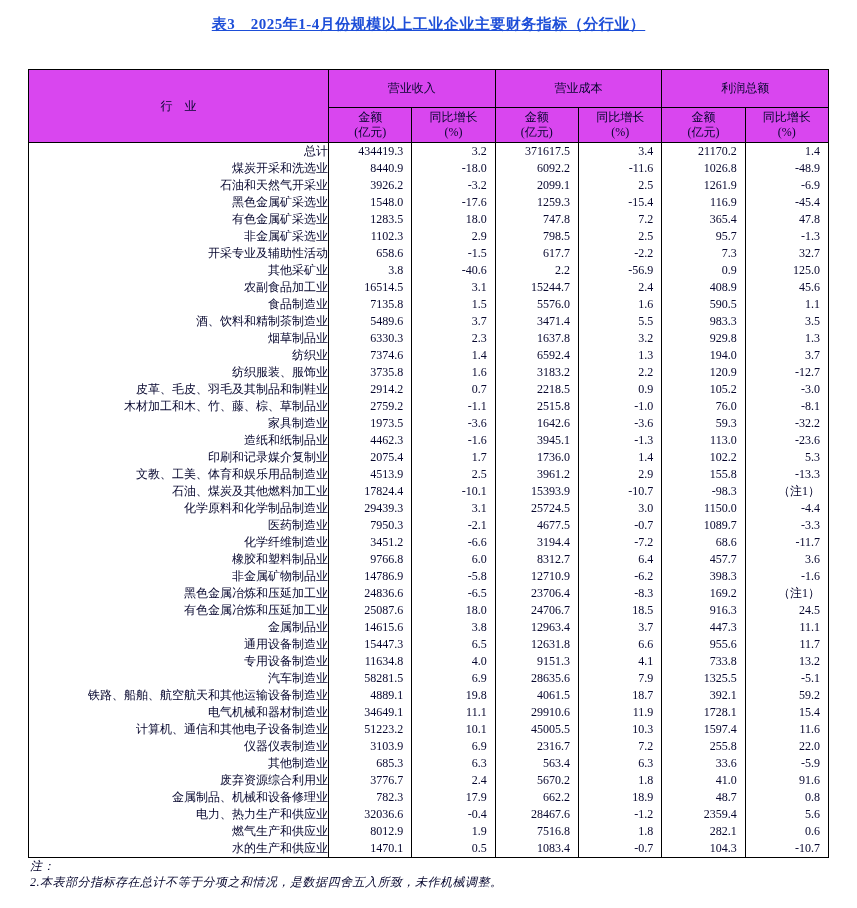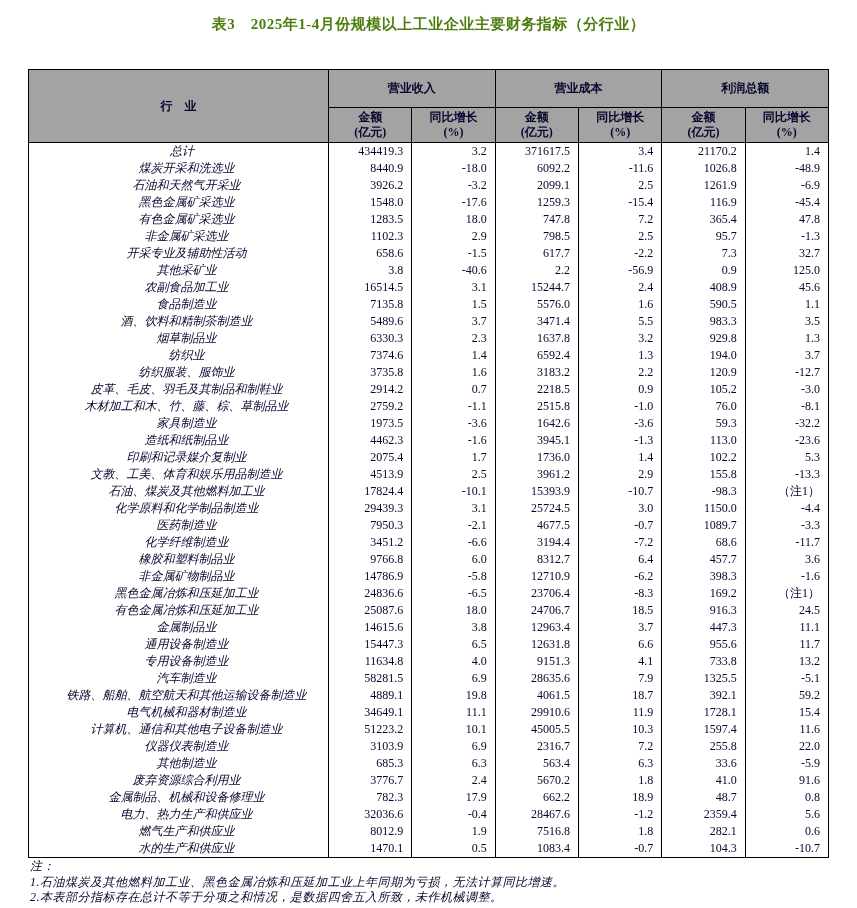--- a/index.html
+++ b/index.html
@@ -13,62 +13,63 @@
     color: #06062e;
   }
   .page { width: 857px; height: 908px; position: relative; }
 
   .title {
     text-align: center;
     padding-top: 15px;
     font-size: 15px;
     font-weight: bold;
     letter-spacing: 0.5px;
-    color: #4d7c0f;
+    color: #1d4ed8;
+    text-decoration: underline;
   }
 
   .fin-table {
     position: absolute;
     left: 28px;
     top: 69px;
     width: 800px;
     border-collapse: collapse;
     table-layout: fixed;
     font-size: 12px;
     color: #06062e;
   }
   .fin-table col.c-industry { width: 300px; }
   .fin-table col.c-num { width: 83.33px; }
 
   .fin-table th {
-    font-weight: bold;
+    font-weight: normal;
     border-left: 1px solid #000;
     border-right: 1px solid #000;
     border-bottom: 1px solid #000;
     padding: 0;
     text-align: center;
     vertical-align: middle;
-    background: #a3a3a3;
+    background: #d946ef;
   }
   .fin-table { border-top: 1px solid #000; border-bottom: 1px solid #000; }
   .row-group { height: 38px; }
   .row-sub   { height: 35px; }
   .sub-line { display: block; line-height: 15px; }
 
   .fin-table td {
     border-left: 1px solid #000;
     border-right: 1px solid #000;
     padding: 0;
     height: 17px;
     line-height: 17px;
     vertical-align: middle;
     white-space: nowrap;
     overflow: hidden;
   }
-  .fin-table td.industry { text-align: center; padding-left: 7px; font-style: italic; }
+  .fin-table td.industry { text-align: right; padding-left: 7px; }
   .fin-table td.industry.indent { padding-left: 16px; }
   .fin-table td.num { text-align: right; padding-right: 8px; }
 
   .notes {
     position: absolute;
     left: 30px;
     top: 859px;
     font-size: 12px;
     font-style: italic;
     line-height: 15.5px;
@@ -505,17 +506,16 @@
           <td class="num">1083.4</td>
           <td class="num">-0.7</td>
           <td class="num">104.3</td>
           <td class="num">-10.7</td>
         </tr>
       </tbody>
   </table>
 
   <div class="notes">
     <div>注：</div>
-    <div>1.石油煤炭及其他燃料加工业、黑色金属冶炼和压延加工业上年同期为亏损，无法计算同比增速。</div>
     <div>2.本表部分指标存在总计不等于分项之和情况，是数据四舍五入所致，未作机械调整。</div>
   </div>
 
 </div>
 
 </body></html>

